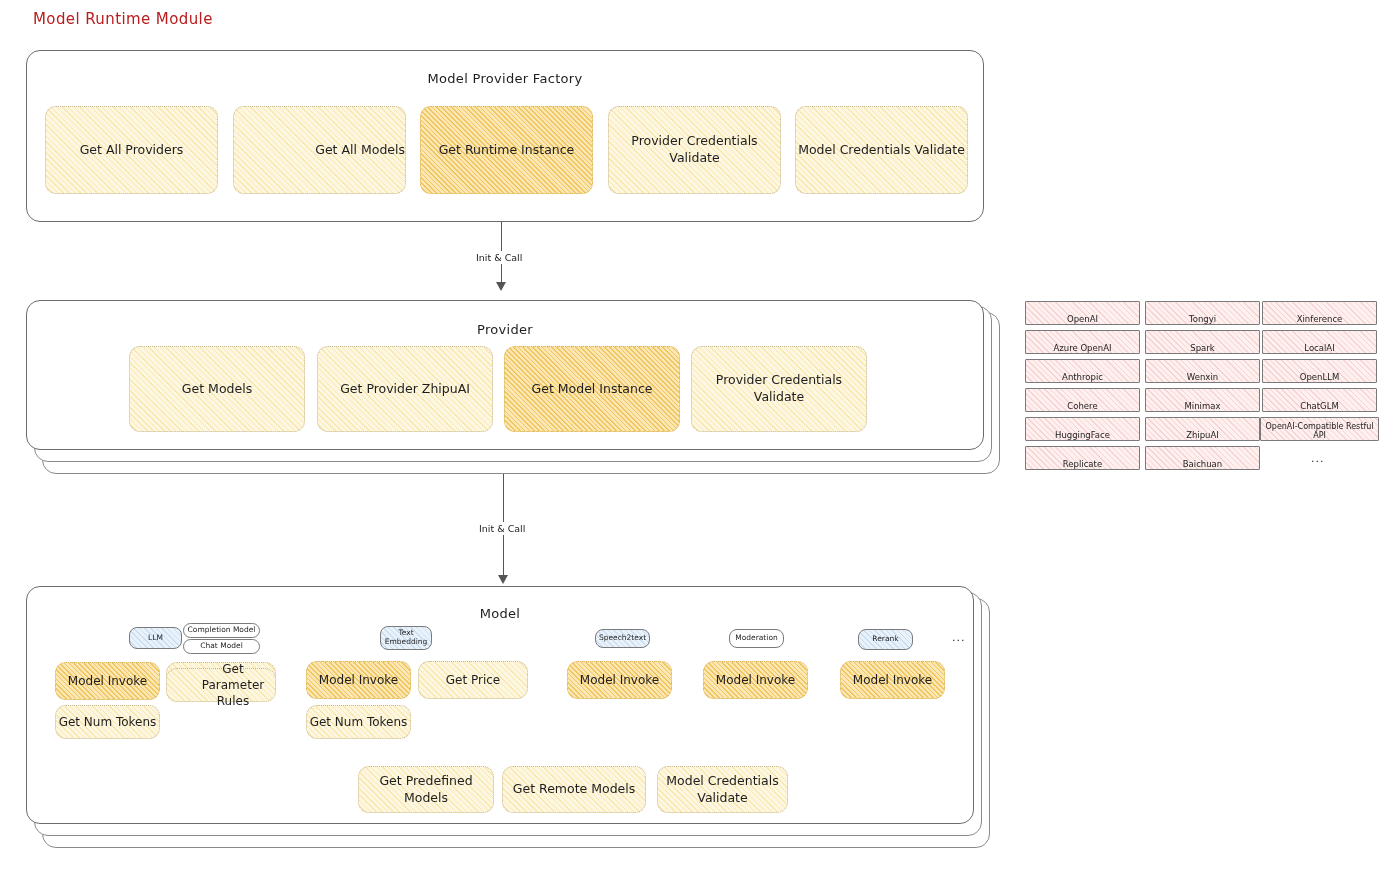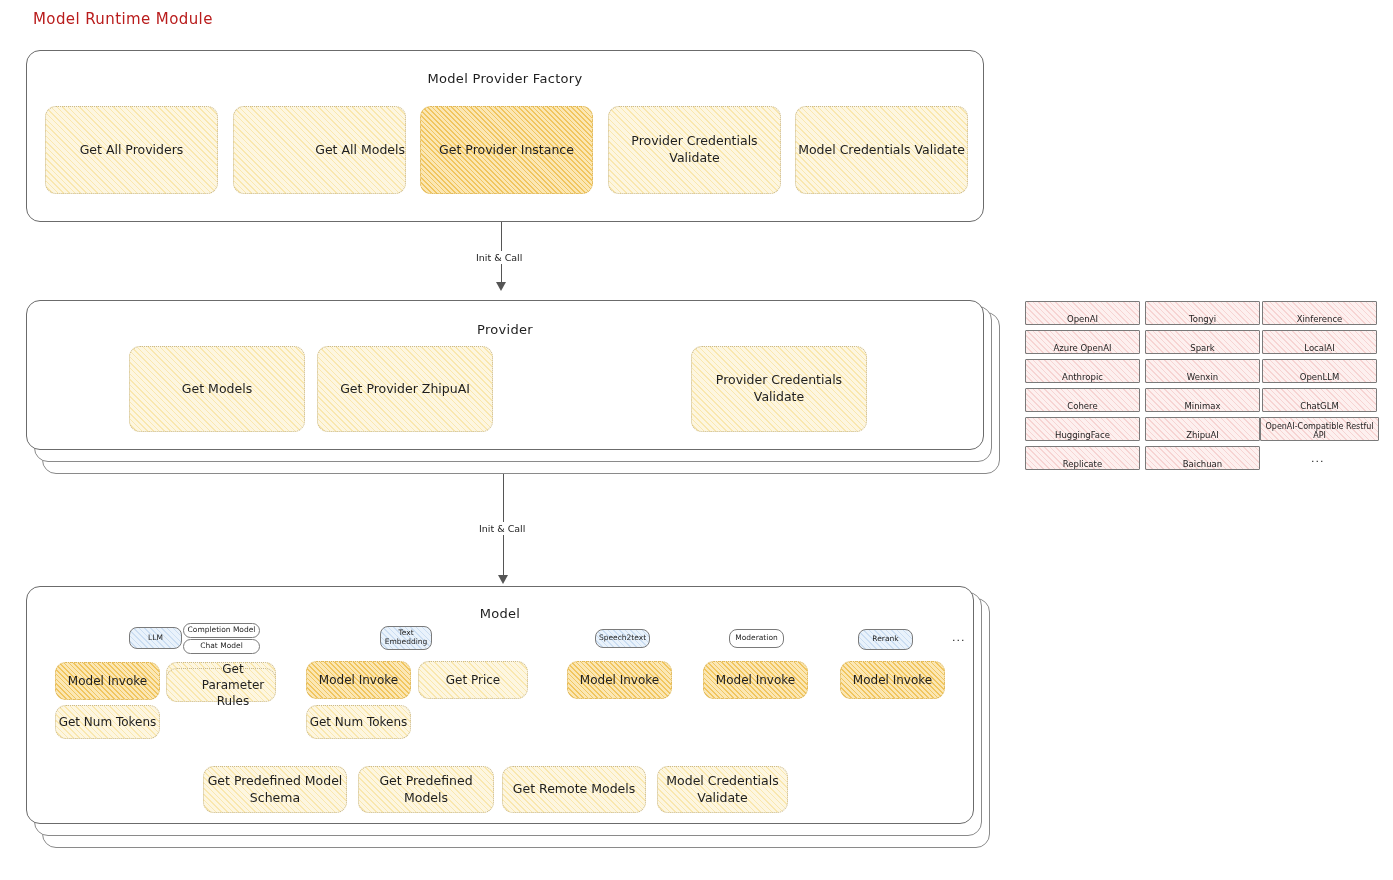--- a/index.html
+++ b/index.html
@@ -167,21 +167,21 @@
   <div class="sketch-box" style="left:26px; top:50px; width:958px; height:172px;">
     <div class="box-title" style="top:20px;">Model Provider Factory</div>
   </div>
   <div class="card card-lg" style="left:45px; top:106px; width:173px; height:88px;">
     <span>Get All Providers</span>
   </div>
   <div class="card card-lg" style="left:233px; top:106px; width:173px; height:88px;justify-content:flex-end;">
     <span>Get All Models</span>
   </div>
   <div class="card card-lg hot" style="left:420px; top:106px; width:173px; height:88px;">
-    <span>Get Provider Instance</span>
+    <span>Get Runtime Instance</span>
   </div>
   <div class="card card-lg" style="left:608px; top:106px; width:173px; height:88px;">
     <span>Provider Credentials Validate</span>
   </div>
   <div class="card card-lg" style="left:795px; top:106px; width:173px; height:88px;">
     <span>Model Credentials Validate</span>
   </div>
 
   <div class="arrow-line" style="left:501px; top:222px; height:62px;"></div>
   <div class="arrow-head" style="left:496px; top:282px;"></div>
@@ -191,20 +191,23 @@
   <div class="stack-layer" style="left:34px; top:306px; width:958px; height:156px;"></div>
   <div class="sketch-box" style="left:26px; top:300px; width:958px; height:150px; z-index:2;">
     <div class="box-title" style="top:21px;">Provider</div>
   </div>
   <div class="card card-lg" style="left:129px; top:346px; width:176px; height:86px; z-index:3;">
     <span>Get Models</span>
   </div>
   <div class="card card-lg" style="left:317px; top:346px; width:176px; height:86px; z-index:3;">
     <span>Get Provider ZhipuAI</span>
   </div>
+  <div class="card card-lg hot" style="left:504px; top:346px; width:176px; height:86px; z-index:3;">
+    <span>Get Model Instance</span>
+  </div>
   <div class="card card-lg" style="left:691px; top:346px; width:176px; height:86px; z-index:3;">
     <span>Provider Credentials Validate</span>
   </div>
 
   <div class="chip-provider" style="left:1025px; top:301px; width:115px; height:24px;">
     <span>OpenAI</span>
   </div>
   <div class="chip-provider" style="left:1025px; top:330px; width:115px; height:24px;">
     <span>Azure OpenAI</span>
   </div>
@@ -317,23 +320,20 @@
   </div>
 
   <div class="badge blue" style="left:858px; top:629px; width:55px; height:21px; z-index:3;">
     <span>Rerank</span>
   </div>
   <div class="card card-md hot" style="left:840px; top:661px; width:105px; height:38px; z-index:3;">
     <span>Model Invoke</span>
   </div>
   <div class="ellipsis-mark" style="left:952px; top:631px; z-index:3;">...</div>
 
-  <div class="card card-lg" style="left:203px; top:766px; width:144px; height:47px; z-index:3;">
-    <span>Get Predefined Model Schema</span>
-  </div>
   <div class="card card-lg" style="left:358px; top:766px; width:136px; height:47px; z-index:3;">
     <span>Get Predefined Models</span>
   </div>
   <div class="card card-lg" style="left:502px; top:766px; width:144px; height:47px; z-index:3;">
     <span>Get Remote Models</span>
   </div>
   <div class="card card-lg" style="left:657px; top:766px; width:131px; height:47px; z-index:3;">
     <span>Model Credentials Validate</span>
   </div>
 

